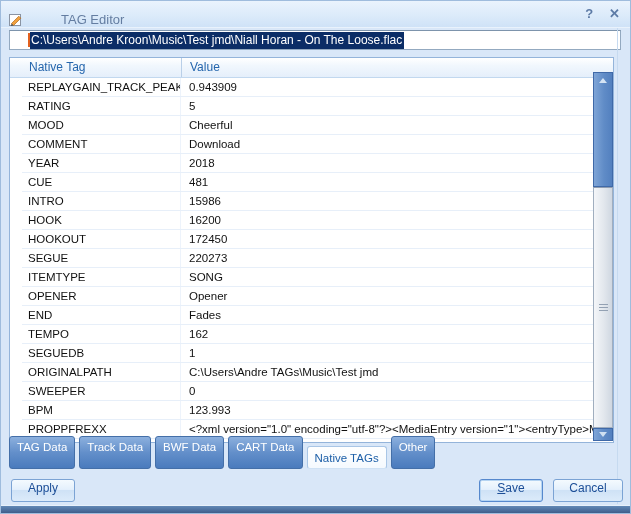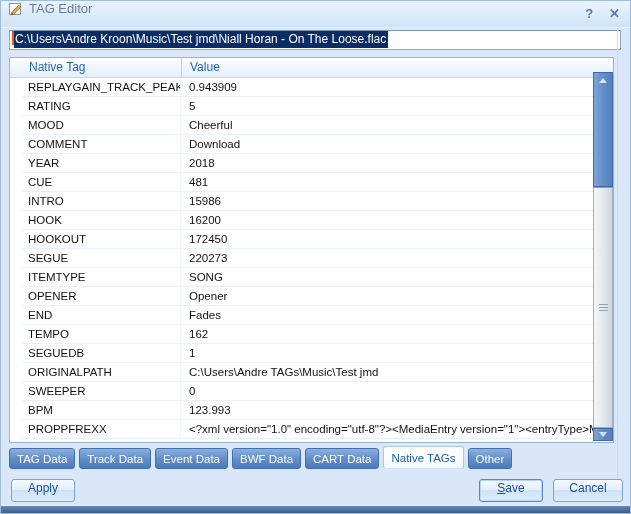--- a/index.html
+++ b/index.html
@@ -2,30 +2,30 @@
 <html><head>
 <meta charset="utf-8">
 <style>
   html,body{margin:0;padding:0;}
   body{width:631px;height:514px;font-family:"Liberation Sans",sans-serif;}
   .window{position:relative;width:629px;height:512px;background:#d9e7f8;border:1px solid #9fbcdd;overflow:hidden;}
 
   
   .titlebar{position:absolute;left:0;top:0;right:0;height:26px;
     background:linear-gradient(180deg,#eaf3fd 0%,#dcebfa 55%,#cfe2f7 100%);
-    display:flex;align-items:flex-start;padding-left:7px;border-bottom:1px solid #e9f2fc;}
+    display:flex;align-items:flex-end;padding-left:7px;border-bottom:1px solid #e9f2fc;gap:32px;}
   .app-icon{width:15px;height:15px;margin-right:6px;flex:0 0 auto;}
   .title-text{font-size:13px;color:#647da1;}
   .win-btns{position:absolute;right:10px;top:0;height:26px;display:flex;align-items:center;gap:16px;}
   .win-glyph{font-size:13px;font-weight:bold;color:#5d7ba6;cursor:default;line-height:26px;}
 
   
   .path-input{position:absolute;left:8px;top:29px;width:612px;height:20px;background:#fff;
     border:1px solid #93a9c0;border-top-color:#7d94ac;box-sizing:border-box;
-    display:flex;align-items:flex-start;padding-left:2px;overflow:hidden;white-space:nowrap;}
+    display:flex;align-items:center;padding-left:18px;overflow:hidden;white-space:nowrap;}
   .caret{display:inline-block;width:2px;height:14px;background:#e2611f;flex:0 0 auto;}
   .sel-text{font-size:12px;color:#fff;background:#0b2d66;padding:1px 2px 2px 1px;white-space:nowrap;}
 
   
   .grid{position:absolute;left:8px;top:56px;width:605px;height:386px;background:#fff;
     border:1px solid #94b4da;box-sizing:border-box;}
   .ghead{position:absolute;left:0;top:0;right:0;height:19px;
     background:linear-gradient(180deg,#ffffff 0%,#f1f7fd 40%,#e5effb 100%);
     border-bottom:1px solid #c2d8ef;display:flex;font-size:12px;color:#2566ad;}
   .ghead .h-tag{width:159px;box-sizing:border-box;padding-left:6px;line-height:18px;border-right:1px solid #b9cfe8;margin-left:13px;}
@@ -49,21 +49,21 @@
   .sb-down{flex:1;background:linear-gradient(90deg,#7fa5d7,#608cc7 55%,#5380bf);
     border:1px solid #3f69a8;box-sizing:border-box;display:flex;align-items:center;justify-content:center;}
   .tri-down{width:0;height:0;border-left:4px solid transparent;border-right:4px solid transparent;
     border-top:5px solid #cfe0f2;}
 
   
   .frame-right{position:absolute;left:616px;top:27px;bottom:9px;width:1px;background:#c6daf0;}
 
   
   .tabbar{position:absolute;left:8px;top:445px;height:23px;display:flex;align-items:flex-end;gap:4px;}
-  .tab{height:21px;padding:0 7px;font-size:11.5px;color:#fff;line-height:20px;
+  .tab{height:33px;padding:0 7px;font-size:11.5px;color:#fff;line-height:20px;
     background:linear-gradient(180deg,#8cb0de 0%,#638fca 50%,#4a7bbd 100%);
     border:1px solid #446fa8;border-radius:3px;box-sizing:border-box;cursor:default;}
   .tab.active{height:23px;line-height:22px;color:#1d5fa8;
     background:linear-gradient(180deg,#ffffff 0%,#f4f9fe 100%);
     border:1px solid #a9c6e6;border-bottom-color:#cfe1f4;}
 
   
   .btn{position:absolute;top:478px;height:23px;border:1px solid #7ba3d4;border-radius:3px;
     background:linear-gradient(180deg,#f4fafe 0%,#e4f0fc 45%,#cfe2f6 50%,#dcebfa 100%);
     font-size:12px;color:#1c4e97;font-family:"Liberation Sans",sans-serif;
@@ -222,21 +222,20 @@
   </div>
 
   <div class="frame-right"></div>
 
   <div class="tabbar">
 
       <div class="tab">TAG Data</div>
 
       <div class="tab">Track Data</div>
 
-      <div class="tab">Event Data</div>
 
       <div class="tab">BWF Data</div>
 
       <div class="tab">CART Data</div>
 
       <div class="tab active">Native TAGs</div>
 
       <div class="tab">Other</div>
     </div>
 

